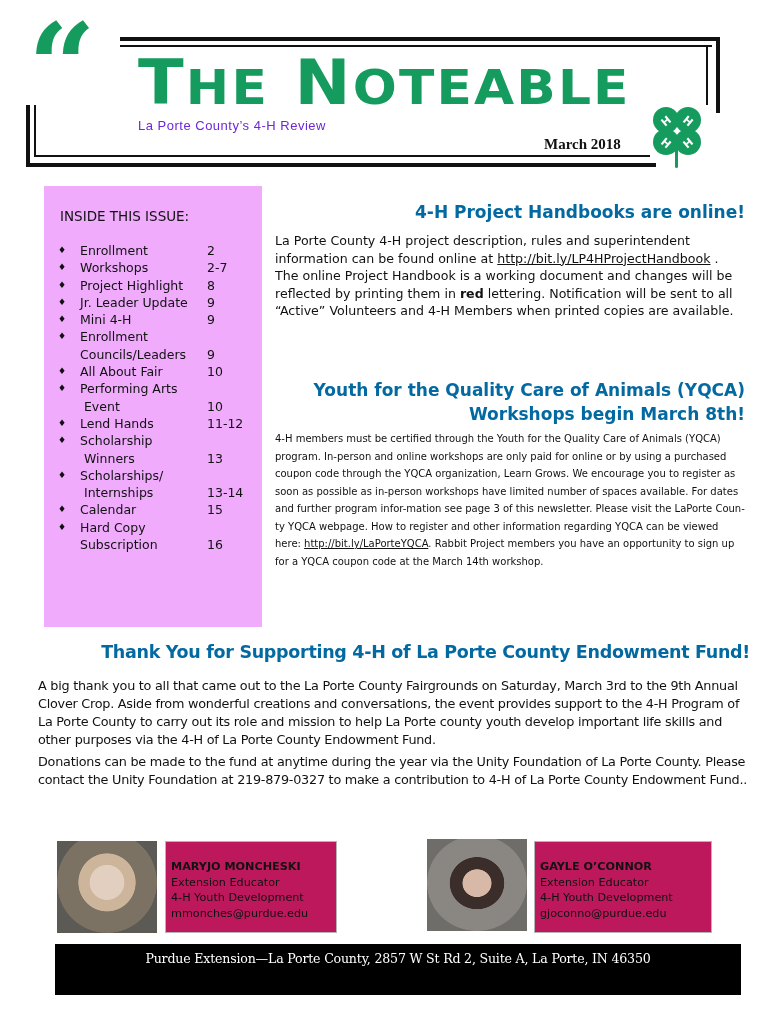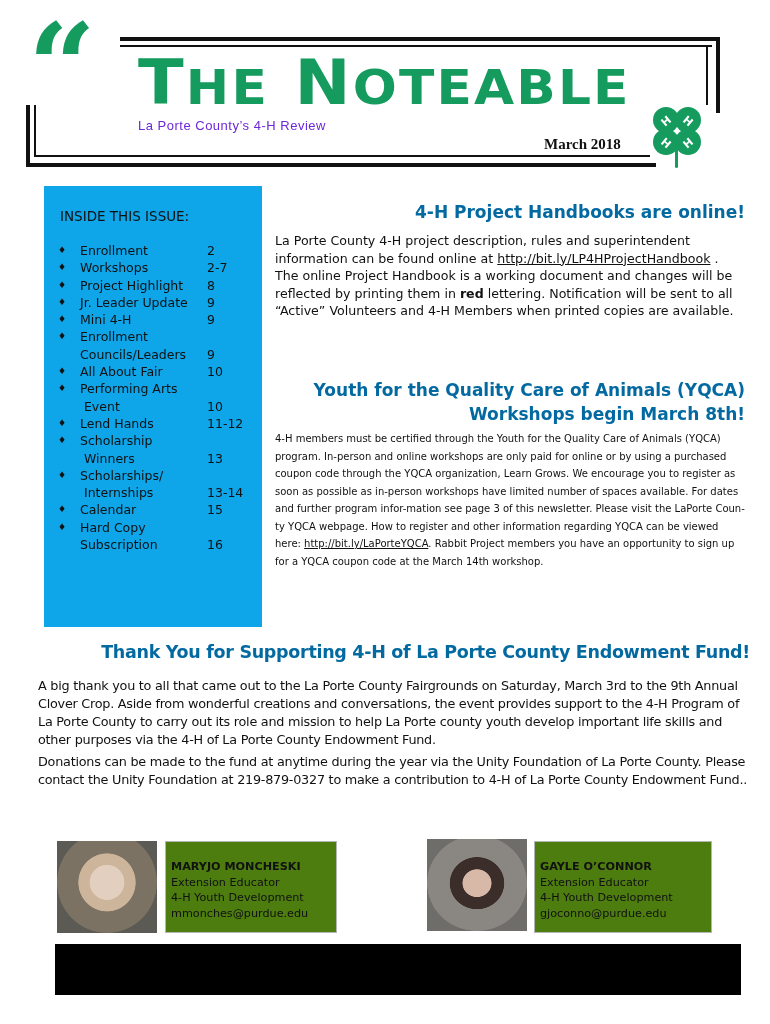--- a/index.html
+++ b/index.html
@@ -18,21 +18,21 @@
   .frame-inner-bottom { position: absolute; left: 34px; top: 155px; width: 616px; height: 1.5px; background: #111; }
 
   .masthead-title { position: absolute; left: 138px; top: 52px; font-family: "DejaVu Sans", sans-serif; font-weight: bold; color: #169b5e; font-size: 62px; line-height: 1; letter-spacing: 2px; transform: scaleX(1.08); transform-origin: left top; white-space: nowrap; }
   .masthead-title .small { font-size: 48px; }
   .masthead-sub { position: absolute; left: 138px; top: 118px; font-family: "Liberation Sans", sans-serif; font-size: 13px; color: #6d28d9; letter-spacing: 0.5px; }
   .masthead-date { position: absolute; left: 544px; top: 136px; font-family: "Liberation Serif", serif; font-weight: bold; font-size: 15px; color: #111; }
 
   .clover { position: absolute; left: 646px; top: 102px; width: 62px; height: 68px; }
 
   
-  .sidebar { position: absolute; left: 44px; top: 186px; width: 218px; height: 441px; background: #0ea5e9; }
+  .sidebar { position: absolute; left: 44px; top: 186px; width: 218px; height: 441px; background: #f0abfc; }
   .sidebar-heading { position: absolute; left: 16px; top: 22px; font-size: 13.5px; color: #111; font-family: "DejaVu Sans", sans-serif; }
   .toc { position: absolute; left: 12px; top: 56px; width: 200px; }
   .toc-item { position: relative; font-size: 12.5px; line-height: 17.3px; color: #111; display: flex; }
   .toc-bullet { width: 24px; flex: none; font-size: 9px; line-height: 17.3px; padding-left: 2px; }
   .toc-label { width: 127px; flex: none; }
   .toc-label .line2 { display: block; }
   .toc-page { flex: none; align-self: flex-end; }
   .office { position: absolute; left: 27px; top: 388px; font-weight: bold; font-size: 12.5px; line-height: 18px; color: #111; }
 
   
@@ -43,21 +43,21 @@
   .a2-body { position: absolute; left: 275px; top: 430px; width: 472px; font-size: 10px; line-height: 17.5px; }
   .link { color: #111; text-decoration: underline; margin-top: 25px; }
   .a3-title { position: absolute; left: 30px; top: 642px; width: 720px; font-size: 17.5px; letter-spacing: -0.3px; }
   .a3-body { position: absolute; left: 38px; top: 677px; width: 712px; font-size: 12.8px; line-height: 18px; letter-spacing: -0.25px; }
   .a3-body p + p { margin-top: 4px; }
 
   
   .photo { position: absolute; width: 100px; height: 92px; background: #6e6e6e; overflow: hidden; }
   .photo-1 { left: 57px; top: 841px; background: radial-gradient(ellipse at 50% 45%, #e3cfc0 0 24%, #cdb59c 25% 40%, #7b7263 41% 70%, #5c5a55 71%); }
   .photo-2 { left: 427px; top: 839px; background: radial-gradient(ellipse at 50% 48%, #d8b8a6 0 20%, #3b2e2a 21% 38%, #8a8682 39% 70%, #6f6d6a 71%); }
-  .staff-card { position: absolute; width: 172px; height: 92px; border: 1px solid #b5b5b5; background: #4d7c0f; padding: 17px 0 0 5px; font-size: 11.2px; line-height: 15.5px; color: #111; }
+  .staff-card { position: absolute; width: 172px; height: 92px; border: 1px solid #b5b5b5; background: #be185d; padding: 17px 0 0 5px; font-size: 11.2px; line-height: 15.5px; color: #111; }
   .staff-card-1 { left: 165px; top: 841px; }
   .staff-card-2 { left: 534px; top: 841px; width: 178px; }
   .staff-name { font-weight: bold; }
 
   
   .footer { position: absolute; left: 55px; top: 944px; width: 686px; height: 51px; background: #000; color: #fff; font-family: "DejaVu Serif", serif; font-size: 12.6px; line-height: 20px; text-align: center; padding-top: 5px; letter-spacing: -0.2px; }
 </style>
 </head>
 <body>
 
@@ -217,13 +217,14 @@
 </div>
 <div class="photo photo-2"></div>
 <div class="staff-card staff-card-2">
   <div class="staff-name">GAYLE O’CONNOR</div>
   <div>Extension Educator</div>
   <div>4-H Youth Development</div>
   <div>gjoconno@purdue.edu</div>
 </div>
 
 <div class="footer">
+  <div>Purdue Extension—La Porte County, 2857 W St Rd 2, Suite A, La Porte, IN 46350</div>
 </div>
 
 </body></html>

